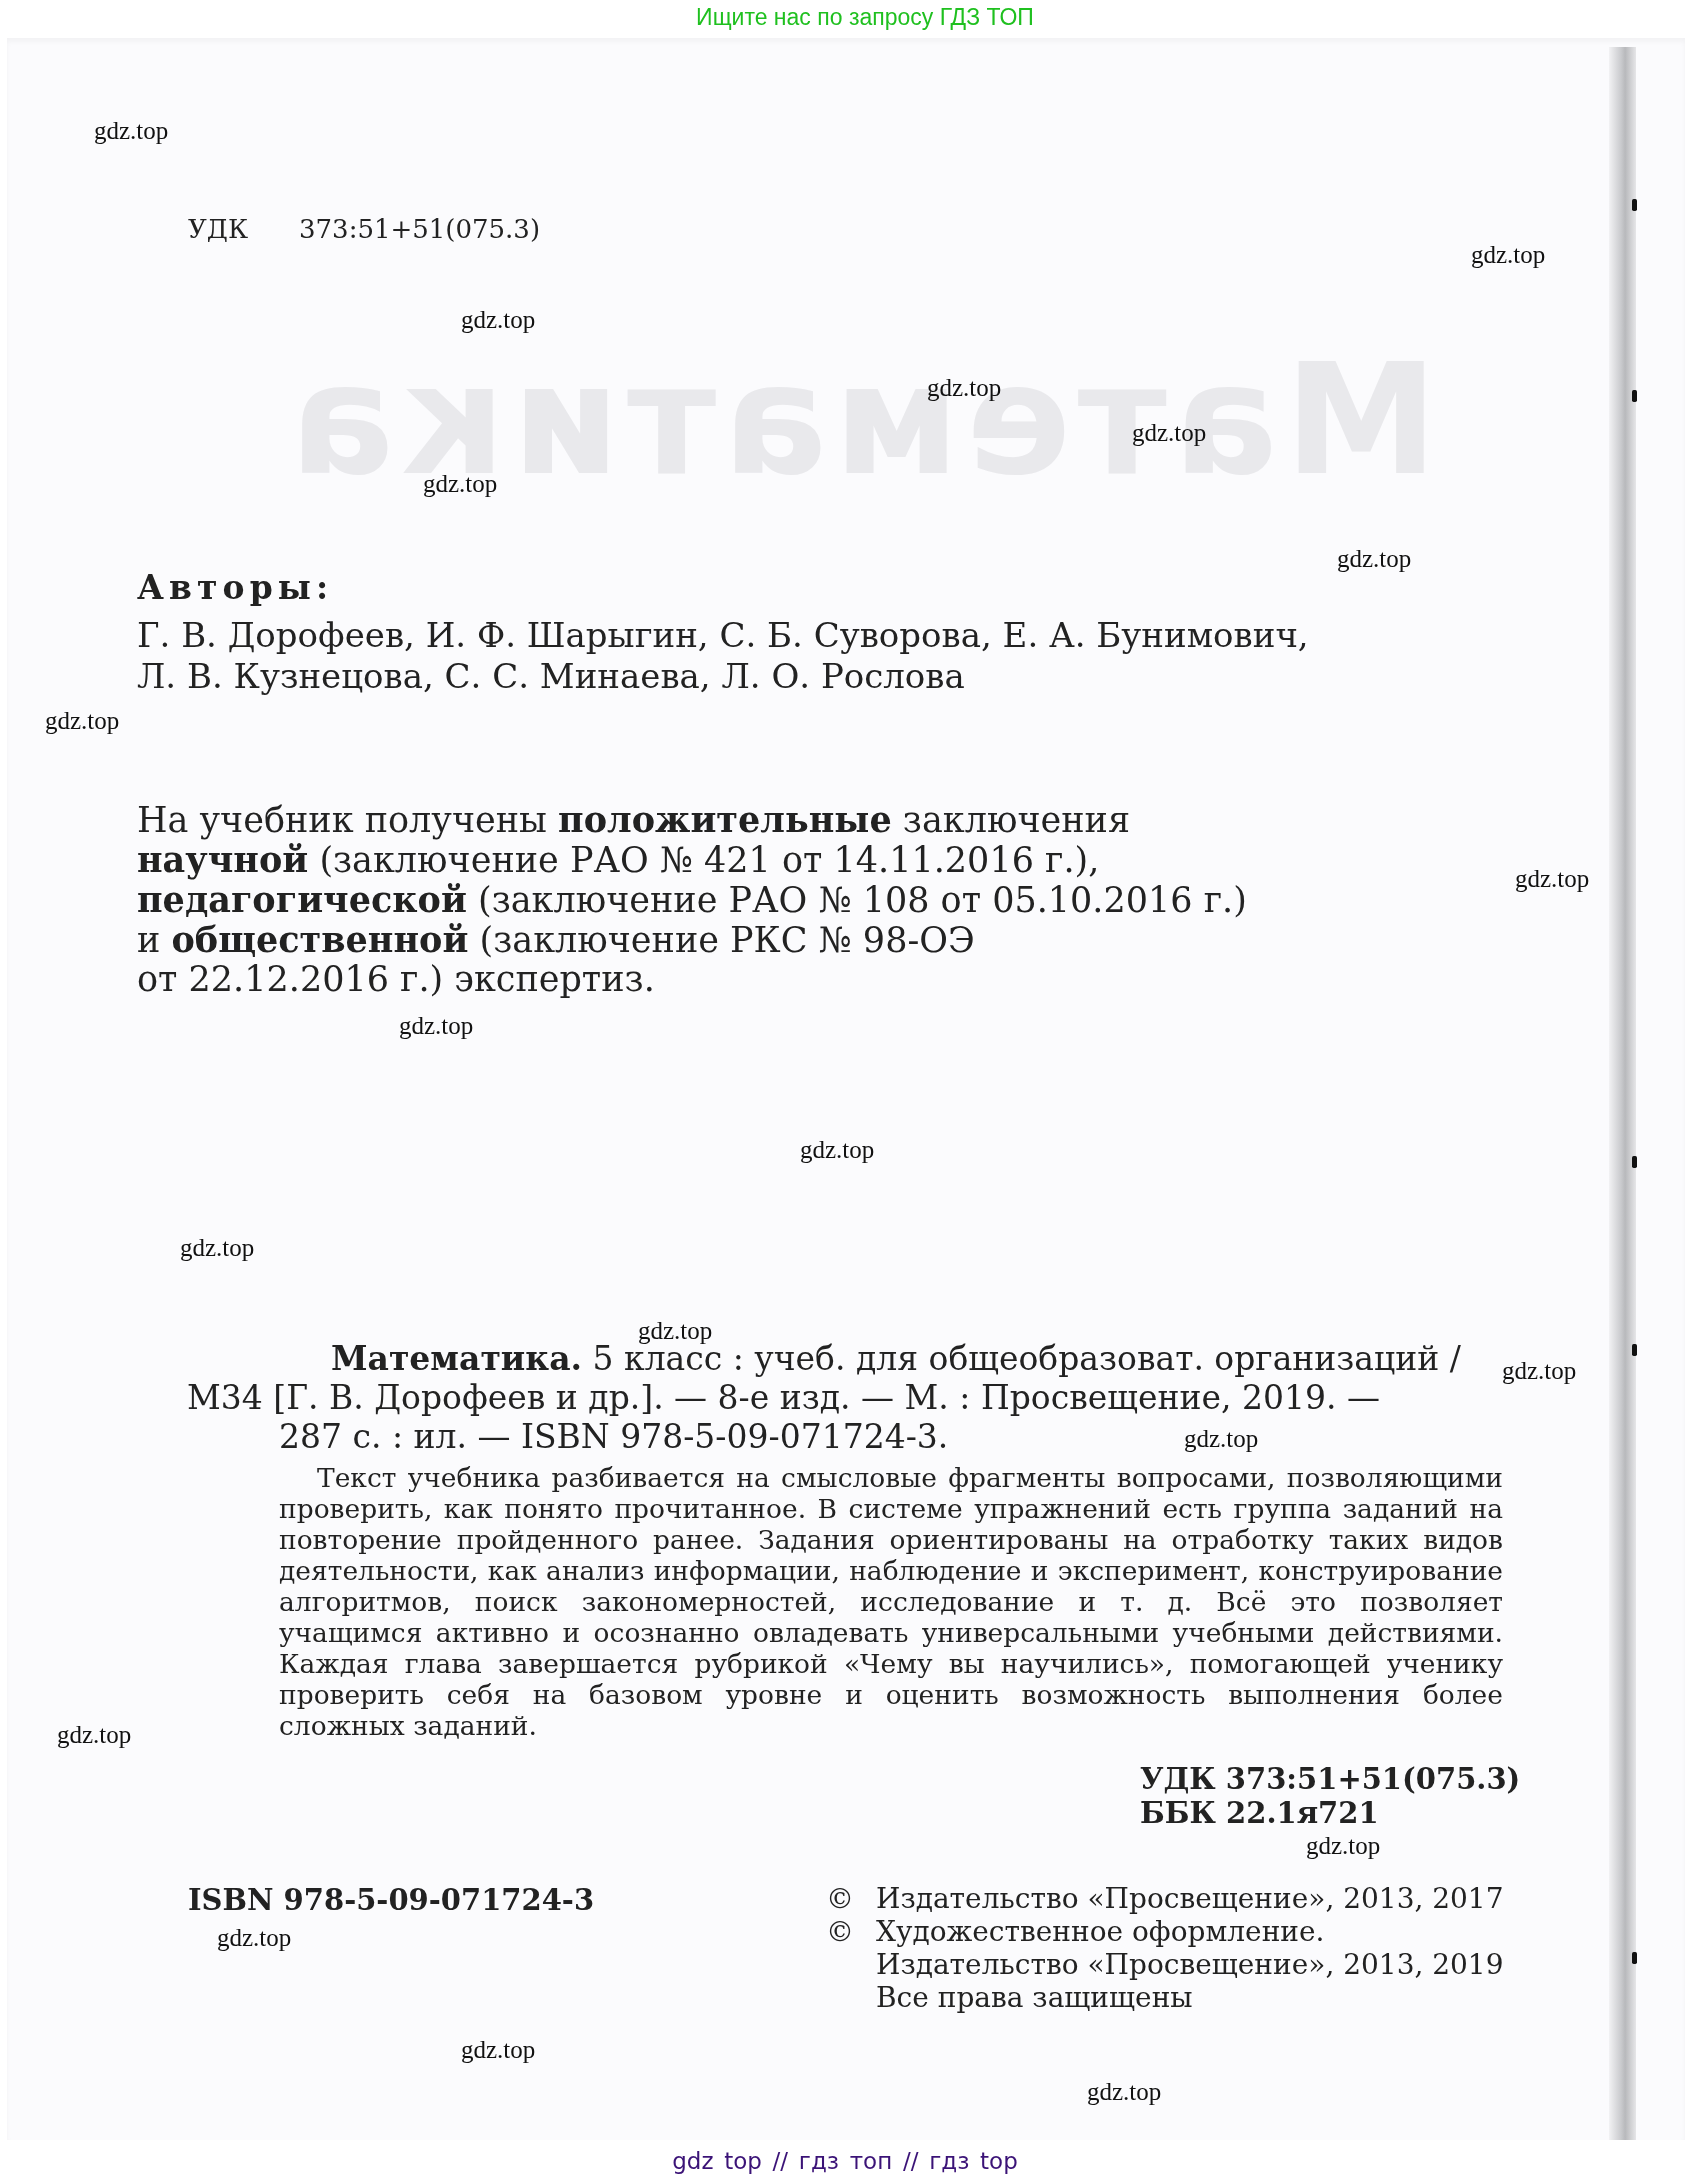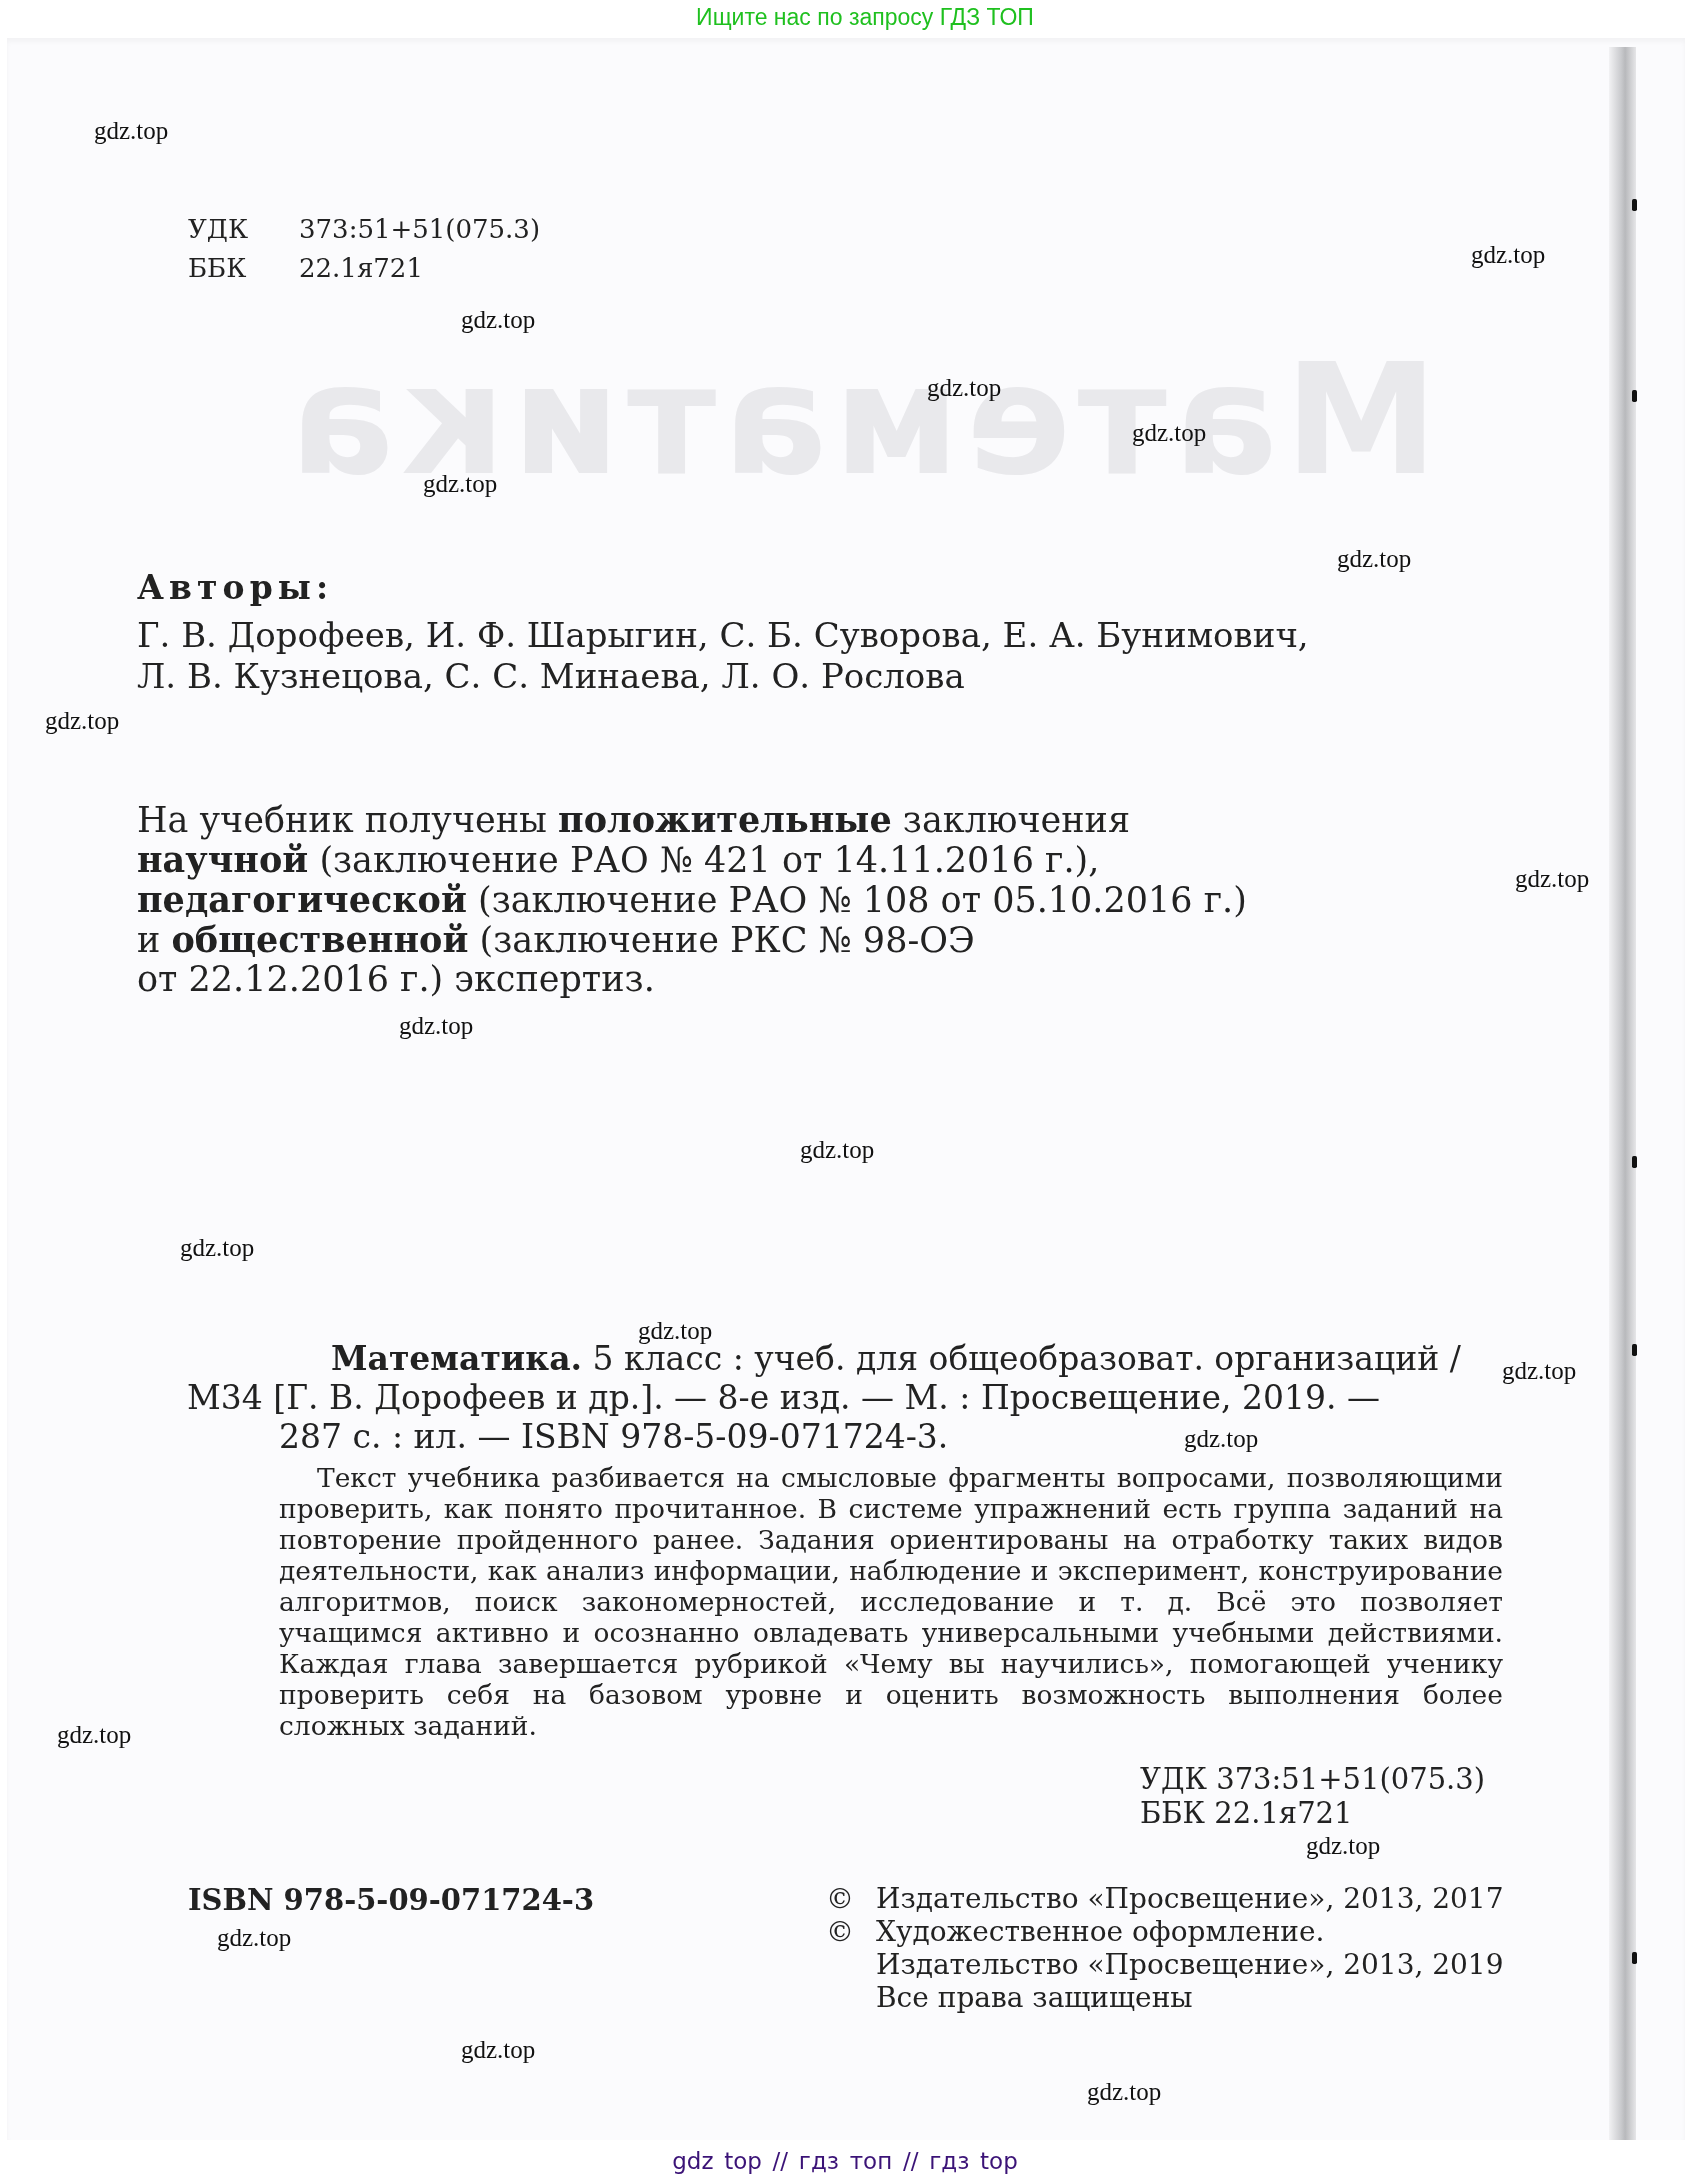--- a/index.html
+++ b/index.html
@@ -42,21 +42,21 @@
     .authors { top: 615px; font-size: 34px; line-height: 41px; }
     .reviews { top: 800px; font-size: 35px; line-height: 39px; }
     .reviews b, .bib b { font-weight: bold; }
     .bib { position: absolute; left: 187px; top: 1339px; width: 1318px; font-size: 33px; line-height: 39px; }
     .bib .l1 { padding-left: 144px; }
     .bib .l3 { padding-left: 92px; }
     .abstract {
       position: absolute; left: 279px; top: 1462px; width: 1224px;
       font-size: 26.5px; line-height: 31px; text-align: justify; text-indent: 38px;
     }
-    .udk2 { position: absolute; left: 1140px; top: 1762px; font-size: 29px; line-height: 34px; font-weight: normal; }
+    .udk2 { position: absolute; left: 1140px; top: 1762px; font-size: 29px; line-height: 34px; font-weight: bold; }
     .isbn { position: absolute; left: 188px; top: 1883px; font-size: 29px; font-weight: bold; }
     .copy { position: absolute; left: 826px; top: 1882px; font-size: 28px; line-height: 33px; }
     .copy .row { display: flex; }
     .copy .sym { width: 50px; }
     .bottom-banner {
       position: absolute; left: 0; top: 2142px; width: 1690px; height: 41px;
       text-align: center; font-family: "DejaVu Sans", sans-serif; font-size: 23px;
       line-height: 39px; color: #3b1377; word-spacing: 3.4px;
     }
   </style>
@@ -72,24 +72,20 @@
 <div class="spine-mark" style="top:1156px"></div>
 <div class="spine-mark" style="top:1344px"></div>
 <div class="spine-mark" style="top:1952px"></div>
 
 <div class="ghost-title">Математика</div>
 
 <div class="classif">
   <div class="row">
       <span class="k">УДК</span>
       <span>373:51+51(075.3)</span>
-    </div>
-  <div class="row">
-      <span class="k">ББК</span>
-      <span>22.1я721</span>
     </div>
 </div>
 
 <div class="center-block authors-head">Авторы:</div>
 <div class="center-block authors">
   <div>Г. В. Дорофеев, И. Ф. Шарыгин, С. Б. Суворова, Е. А. Бунимович,</div>
   <div>Л. В. Кузнецова, С. С. Минаева, Л. О. Рослова</div>
 </div>
 
 <div class="center-block reviews">

